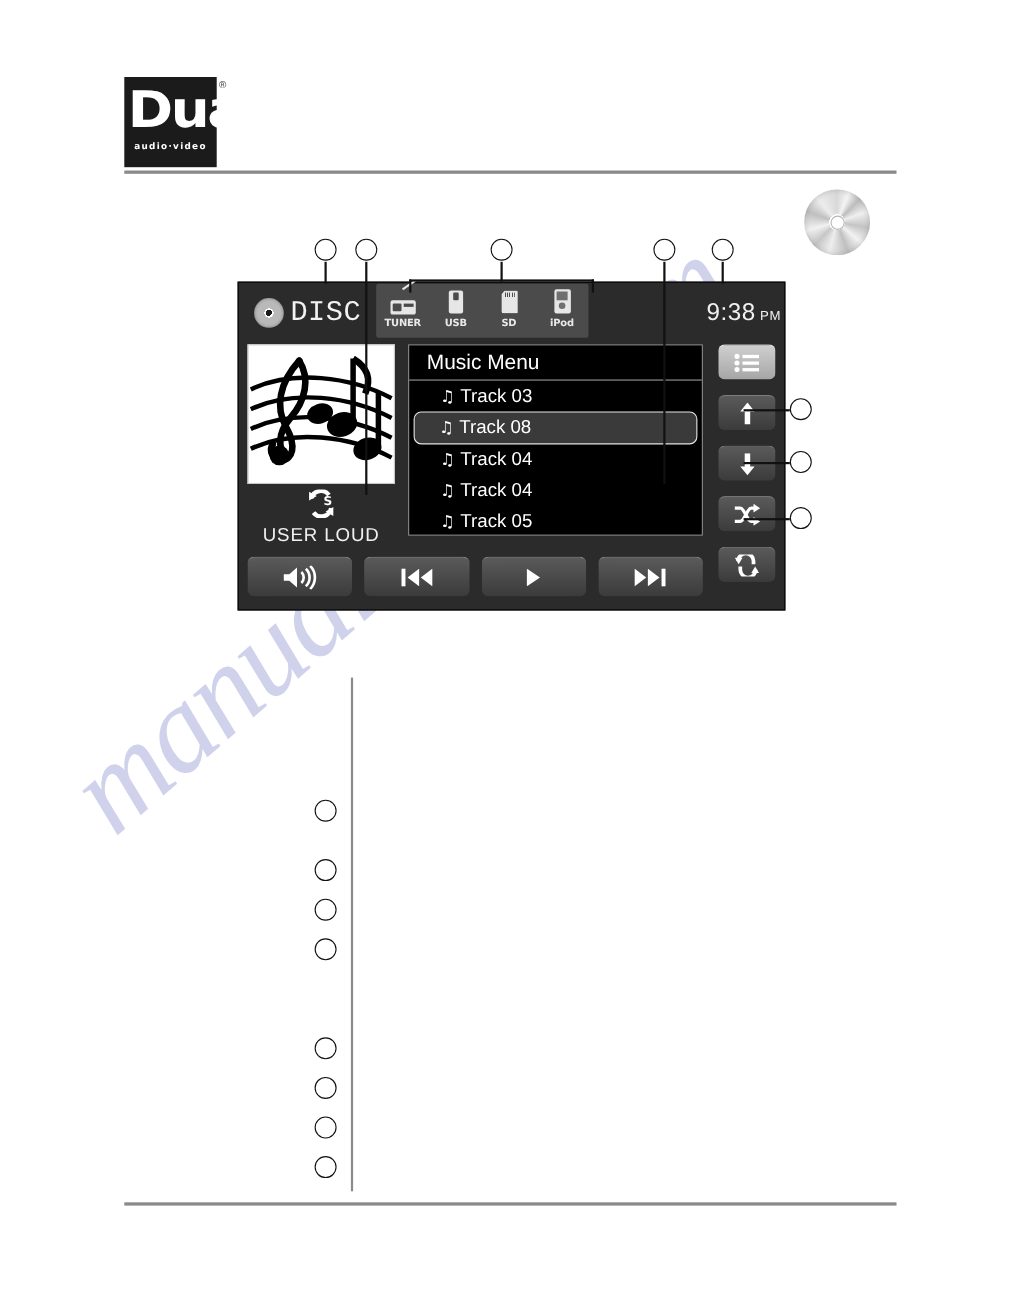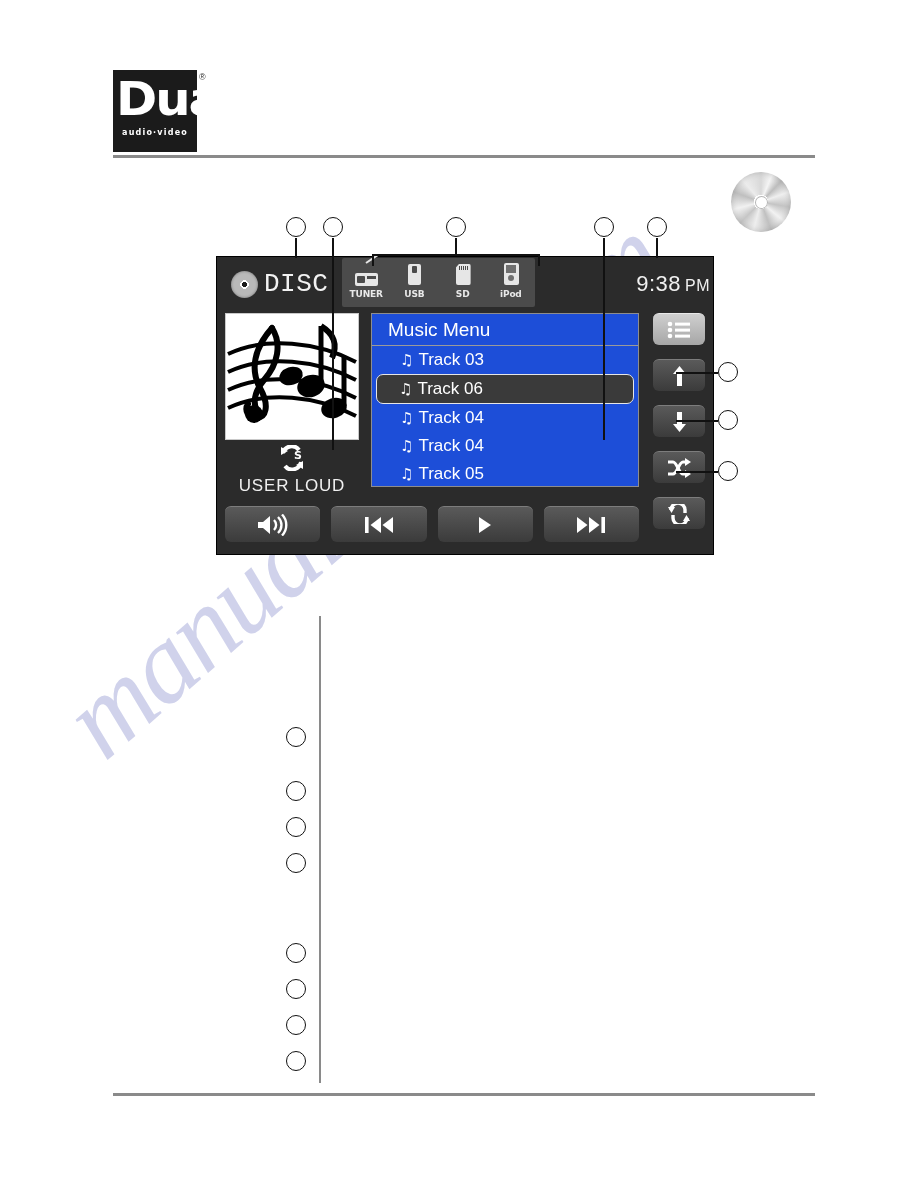--- a/index.html
+++ b/index.html
@@ -288,21 +288,21 @@
   #clock {
     position: absolute;
     right: 3px;
     top: 14px;
     display: flex;
     align-items: baseline;
     gap: 4px;
     color: #f0f0f0;
   }
   #clock-time { font-size: 22px; letter-spacing: .5px; }
-  #clock-ampm { font-size: 16px; letter-spacing: .5px; }
+  #clock-ampm { font-size: 12px; letter-spacing: .5px; }
 
   
   #album-art {
     position: absolute;
     left: 8px;
     top: 56px;
     width: 134px;
     height: 127px;
     background: #ffffff;
     border: 1px solid #c9c9c9;
@@ -331,21 +331,21 @@
     font-family: "Liberation Sans", sans-serif;
   }
 
   
   #music-menu {
     position: absolute;
     left: 154px;
     top: 56px;
     width: 268px;
     height: 174px;
-    background: #1d4ed8;
+    background: #000000;
     border: 1px solid #8d8d8d;
     box-sizing: border-box;
   }
   #menu-title {
     height: 32px;
     line-height: 32px;
     padding-left: 16px;
     color: #ffffff;
     font-size: 19px;
     border-bottom: 1px solid #9a9a9a;
@@ -569,21 +569,21 @@
   <div id="music-menu">
     <div id="menu-title">Music Menu</div>
 
     <div class="track-row">
       <span class="note-glyph">♫</span>
       <span>Track 03</span>
     </div>
 
     <div class="track-row selected">
       <span class="note-glyph">♫</span>
-      <span>Track 06</span>
+      <span>Track 08</span>
     </div>
 
     <div class="track-row">
       <span class="note-glyph">♫</span>
       <span>Track 04</span>
     </div>
 
     <div class="track-row">
       <span class="note-glyph">♫</span>
       <span>Track 04</span>

